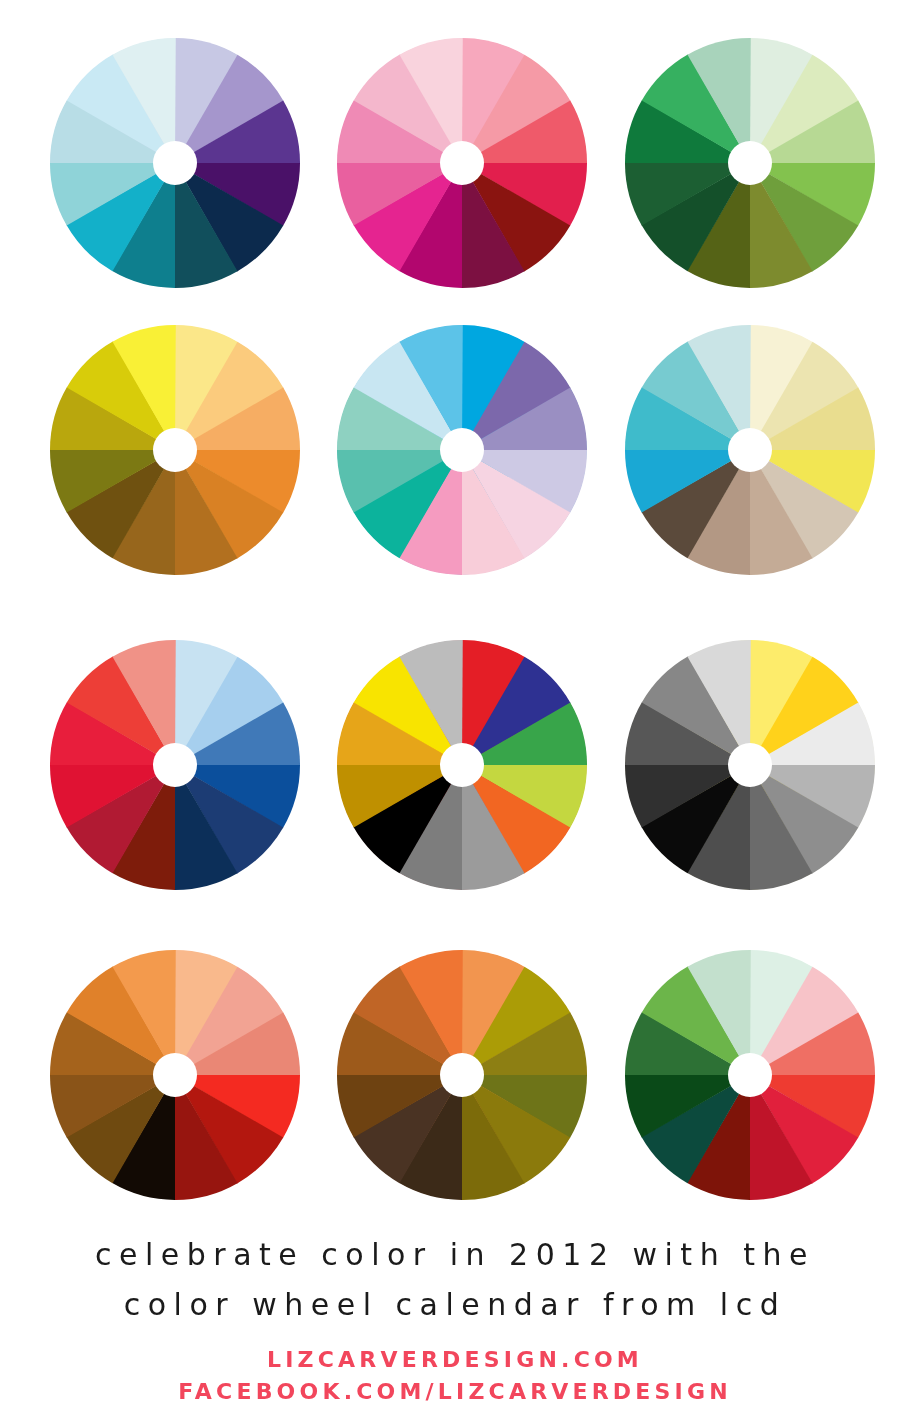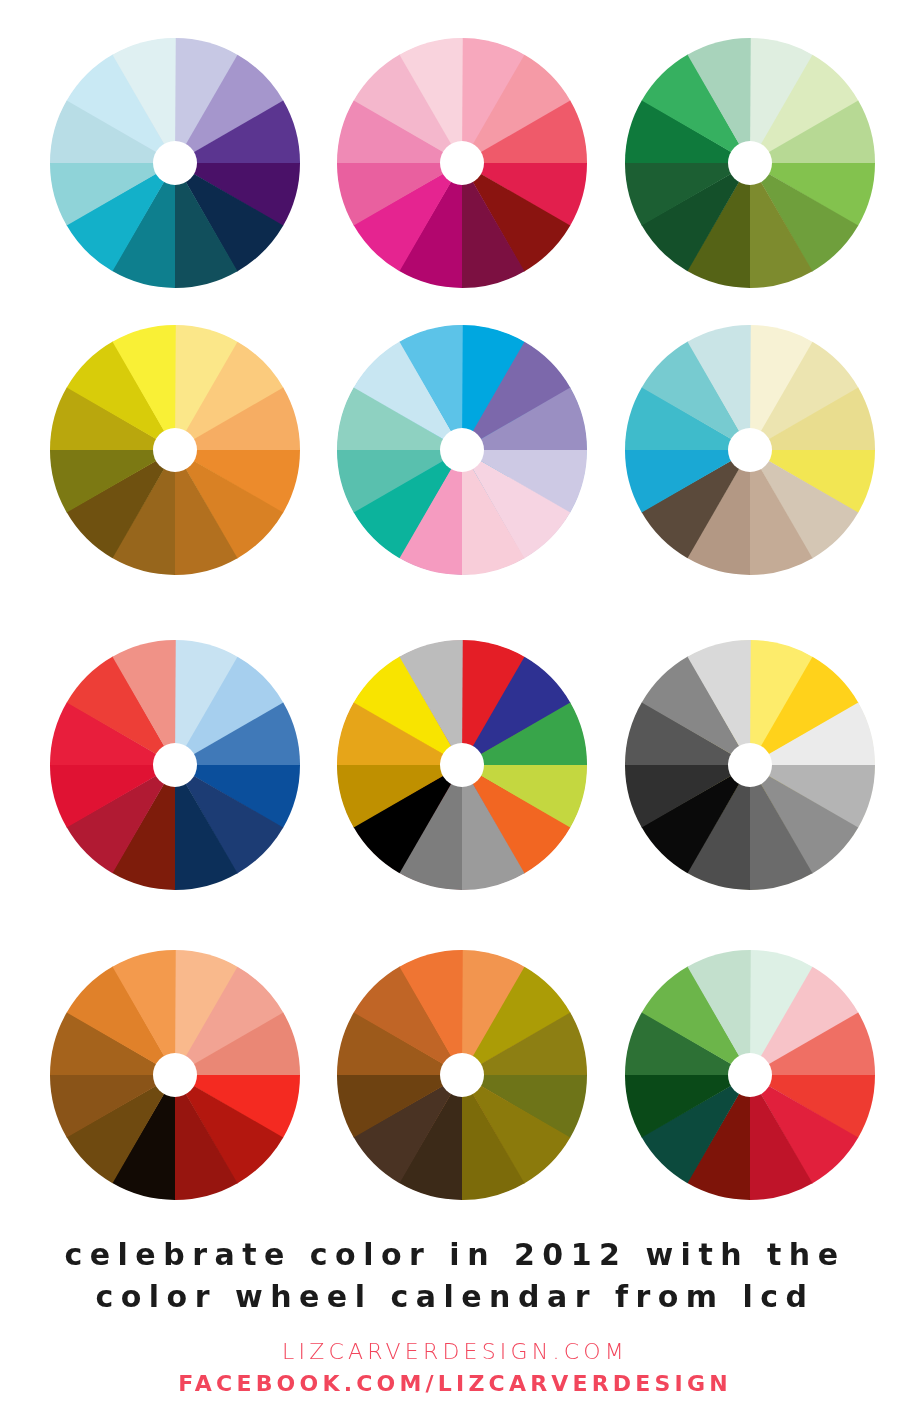--- a/index.html
+++ b/index.html
@@ -41,38 +41,38 @@
   #footer {
     position: absolute;
     left: 0;
     top: 1232px;
     width: 910px;
     text-align: center;
   }
   .tagline {
     font-family: "DejaVu Sans", "Liberation Sans", sans-serif;
     font-size: 30px;
-    font-weight: 700;
+    font-weight: 400;
     letter-spacing: 7.5px;
     color: #1b1b1b;
     line-height: 42px;
     white-space: nowrap;
   }
   .tagline-line1 { margin-top: 2px; }
-  .tagline-line2 { margin-top: 0px; }
+  .tagline-line2 { margin-top: 8px; }
   .url {
     font-family: "DejaVu Sans", "Liberation Sans", sans-serif;
     font-size: 22px;
     font-weight: 300;
     letter-spacing: 4.2px;
     color: #f2465c;
     line-height: 32px;
     white-space: nowrap;
   }
-  .url-line1 { margin-top: 18px; }
+  .url-line1 { margin-top: 18px; font-weight: bold; }
   .url-line2 { margin-top: 0px; font-weight: bold; }
 </style>
 </head>
 <body>
 
 <div id="poster">
 
   <div id="wheel-grid">
       <div class="wheel" style="left: 50px; top: 38px;">
         <svg viewBox="0 0 250 250" width="250" height="250">

